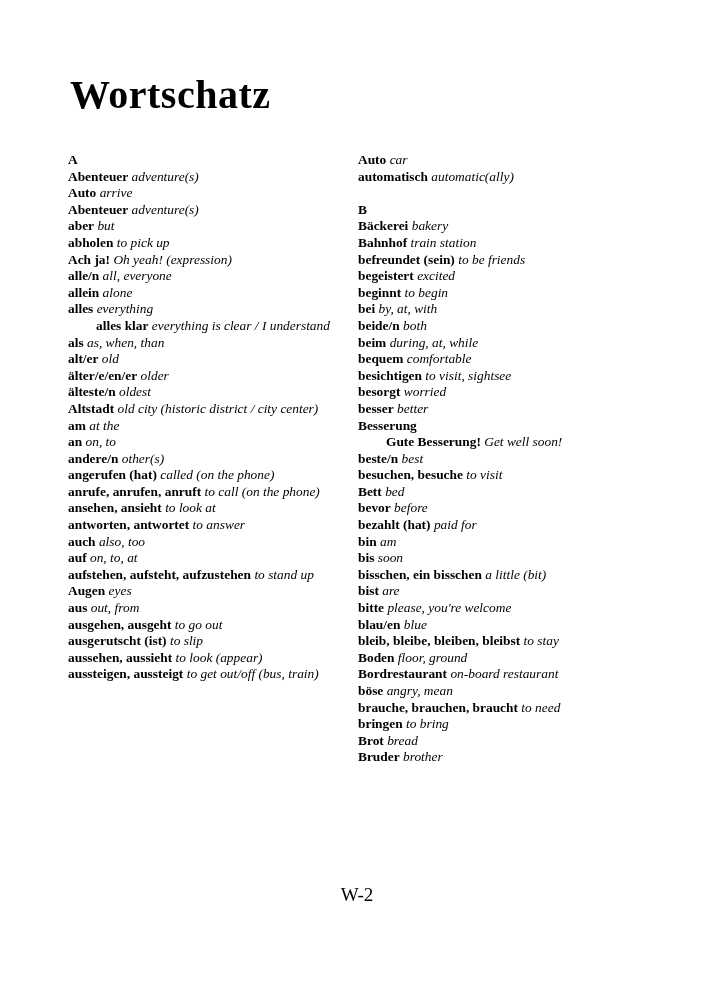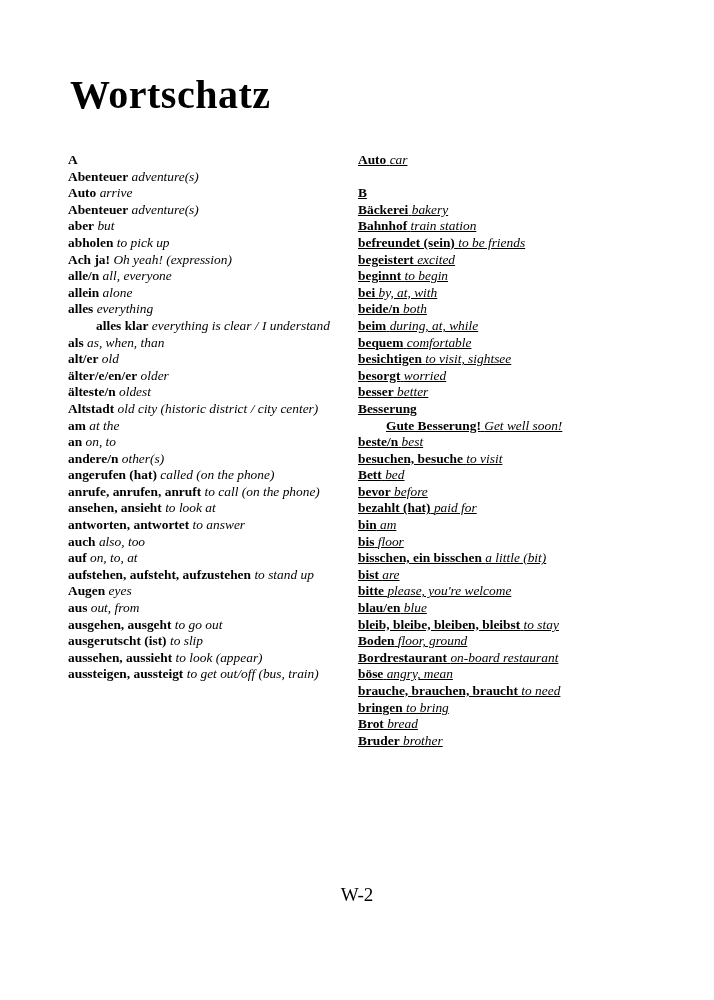--- a/index.html
+++ b/index.html
@@ -40,21 +40,20 @@
     flex-direction: row;
     align-items: flex-start;
     gap: 0px;
   }
   .col {
     width: 290px;
     box-sizing: border-box;
   }
   .col-right {
     padding-left: 0px;
-    text-decoration: underline;
   }
   .entry {
     font-size: 13.4px;
     line-height: 16.6px;
     margin: 0;
     padding: 0;
     text-indent: 0;
     padding-left: 28px;
     text-indent: -28px;
   }
@@ -124,20 +123,21 @@
         <div class="entry"><span class="hw">aufstehen, aufsteht, aufzustehen</span> <span class="df">to stand up</span></div>
         <div class="entry"><span class="hw">Augen</span> <span class="df">eyes</span></div>
         <div class="entry"><span class="hw">aus</span> <span class="df">out, from</span></div>
         <div class="entry"><span class="hw">ausgehen, ausgeht</span> <span class="df">to go out</span></div>
         <div class="entry"><span class="hw">ausgerutscht (ist)</span> <span class="df">to slip</span></div>
         <div class="entry"><span class="hw">aussehen, aussieht</span> <span class="df">to look (appear)</span></div>
         <div class="entry"><span class="hw">aussteigen, aussteigt</span> <span class="df">to get out/off (bus, train)</span></div>
       </div>
     <div class="col col-right">
         <div class="entry"><span class="hw">Auto</span> <span class="df">car</span></div>
+        <div class="entry"><span class="hw">automatisch</span> <span class="df">automatic(ally)</span></div>
         <div class="spacer"></div>
         <div class="letterhead">B</div>
         <div class="entry"><span class="hw">Bäckerei</span> <span class="df">bakery</span></div>
         <div class="entry"><span class="hw">Bahnhof</span> <span class="df">train station</span></div>
         <div class="entry"><span class="hw">befreundet (sein)</span> <span class="df">to be friends</span></div>
         <div class="entry"><span class="hw">begeistert</span> <span class="df">excited</span></div>
         <div class="entry"><span class="hw">beginnt</span> <span class="df">to begin</span></div>
         <div class="entry"><span class="hw">bei</span> <span class="df">by, at, with</span></div>
         <div class="entry"><span class="hw">beide/n</span> <span class="df">both</span></div>
         <div class="entry"><span class="hw">beim</span> <span class="df">during, at, while</span></div>
@@ -146,21 +146,21 @@
         <div class="entry"><span class="hw">besorgt</span> <span class="df">worried</span></div>
         <div class="entry"><span class="hw">besser</span> <span class="df">better</span></div>
         <div class="entry"><span class="hw">Besserung</span></div>
         <div class="entry sub"><span class="hw">Gute Besserung!</span> <span class="df">Get well soon!</span></div>
         <div class="entry"><span class="hw">beste/n</span> <span class="df">best</span></div>
         <div class="entry"><span class="hw">besuchen, besuche</span> <span class="df">to visit</span></div>
         <div class="entry"><span class="hw">Bett</span> <span class="df">bed</span></div>
         <div class="entry"><span class="hw">bevor</span> <span class="df">before</span></div>
         <div class="entry"><span class="hw">bezahlt (hat)</span> <span class="df">paid for</span></div>
         <div class="entry"><span class="hw">bin</span> <span class="df">am</span></div>
-        <div class="entry"><span class="hw">bis</span> <span class="df">floor</span></div>
+        <div class="entry"><span class="hw">bis</span> <span class="df">soon</span></div>
         <div class="entry"><span class="hw">bisschen, ein bisschen</span> <span class="df">a little (bit)</span></div>
         <div class="entry"><span class="hw">bist</span> <span class="df">are</span></div>
         <div class="entry"><span class="hw">bitte</span> <span class="df">please, you're welcome</span></div>
         <div class="entry"><span class="hw">blau/en</span> <span class="df">blue</span></div>
         <div class="entry"><span class="hw">bleib, bleibe, bleiben, bleibst</span> <span class="df">to stay</span></div>
         <div class="entry"><span class="hw">Boden</span> <span class="df">floor, ground</span></div>
         <div class="entry"><span class="hw">Bordrestaurant</span> <span class="df">on-board restaurant</span></div>
         <div class="entry"><span class="hw">böse</span> <span class="df">angry, mean</span></div>
         <div class="entry"><span class="hw">brauche, brauchen, braucht</span> <span class="df">to need</span></div>
         <div class="entry"><span class="hw">bringen</span> <span class="df">to bring</span></div>

